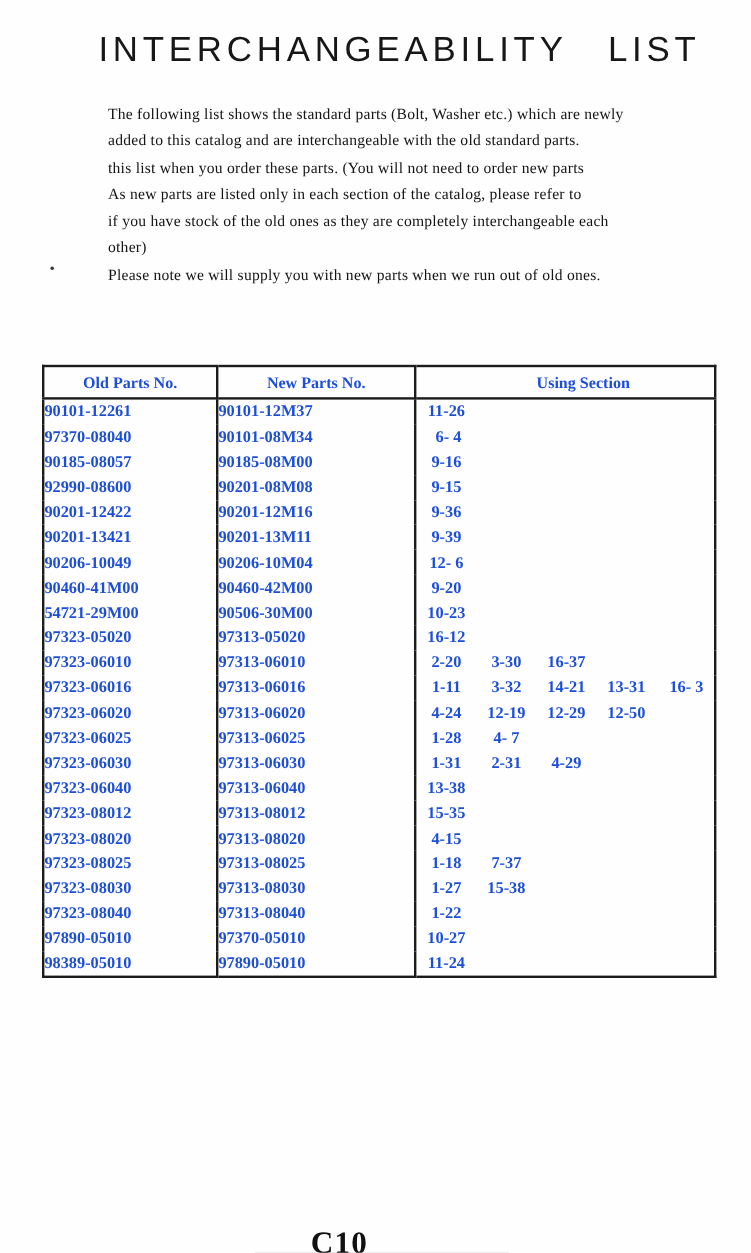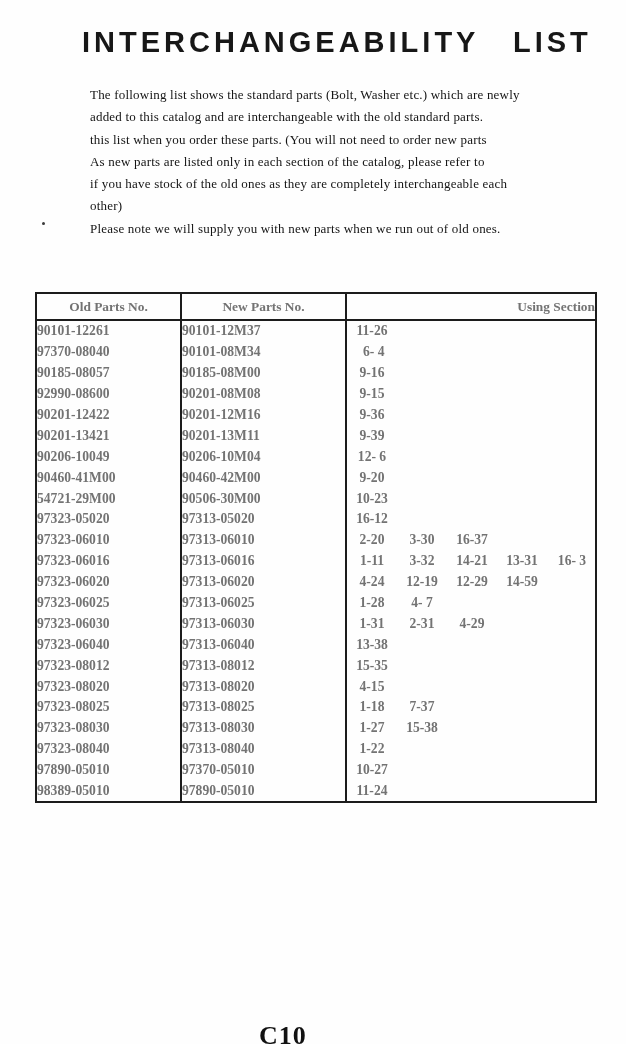--- a/index.html
+++ b/index.html
@@ -14,21 +14,21 @@
     background:#fefefe;
     color:#141414;
     overflow:hidden;
   }
   
   .title{
     position:absolute;
     left:82px;top:26px;
     margin:0;
     font-family:"Liberation Sans", sans-serif;
-    font-weight:700;
+    font-weight:400;
     font-size:29px;
     letter-spacing:4px;
     word-spacing:22px;
     color:#171717;
     white-space:nowrap;
   }
   
   .intro{
     position:absolute;
     left:90px;top:84px;
@@ -44,42 +44,42 @@
   .stray-dot{
     position:absolute;
     left:42px;top:222px;
     width:3px;height:3px;
     background:#3a3a3a;
     border-radius:50%;
   }
   
   table.parts{
     position:absolute;
-    left:35px;top:292px;
+    left:35px;top:304px;
     width:560px;
     border-collapse:collapse;
     table-layout:fixed;
     font-size:13.6px;
     font-weight:600;
-    color:#737373;
+    color:#1d4ed8;
     border:2px solid #1c1c1c;
   }
   table.parts col.c1{width:145px;}
   table.parts col.c2{width:165px;}
   table.parts col.c3{width:250px;}
   table.parts th{
     height:25px;
     font-size:13.4px;
     font-weight:700;
     border-bottom:2px solid #1c1c1c;
     padding:0;
     vertical-align:middle;
   }
   table.parts th.h1, table.parts th.h2{text-align:center;}
-  table.parts th.h3{text-align:right;padding-left:30px;}
+  table.parts th.h3{text-align:center;padding-left:30px;}
   table.parts td{
     height:20.9px;
     padding:0;
     vertical-align:middle;
     white-space:pre;
   }
   table.parts .vline{border-right:2px solid #1c1c1c;}
   td.c-old{padding-left:14px;}
   td.c-new{padding-left:16px;}
   td.c-using{padding-left:11px;}
@@ -206,21 +206,21 @@
 
   <tr>
     <td class="c-old vline">97323-06016</td>
     <td class="c-new vline">97313-06016</td>
     <td class="c-using"><span class="slot">1-11</span><span class="slot">3-32</span><span class="slot">14-21</span><span class="slot">13-31</span><span class="slot">16- 3</span></td>
   </tr>
 
   <tr>
     <td class="c-old vline">97323-06020</td>
     <td class="c-new vline">97313-06020</td>
-    <td class="c-using"><span class="slot">4-24</span><span class="slot">12-19</span><span class="slot">12-29</span><span class="slot">14-59</span></td>
+    <td class="c-using"><span class="slot">4-24</span><span class="slot">12-19</span><span class="slot">12-29</span><span class="slot">12-50</span></td>
   </tr>
 
   <tr>
     <td class="c-old vline">97323-06025</td>
     <td class="c-new vline">97313-06025</td>
     <td class="c-using"><span class="slot">1-28</span><span class="slot">4- 7</span></td>
   </tr>
 
   <tr>
     <td class="c-old vline">97323-06030</td>

